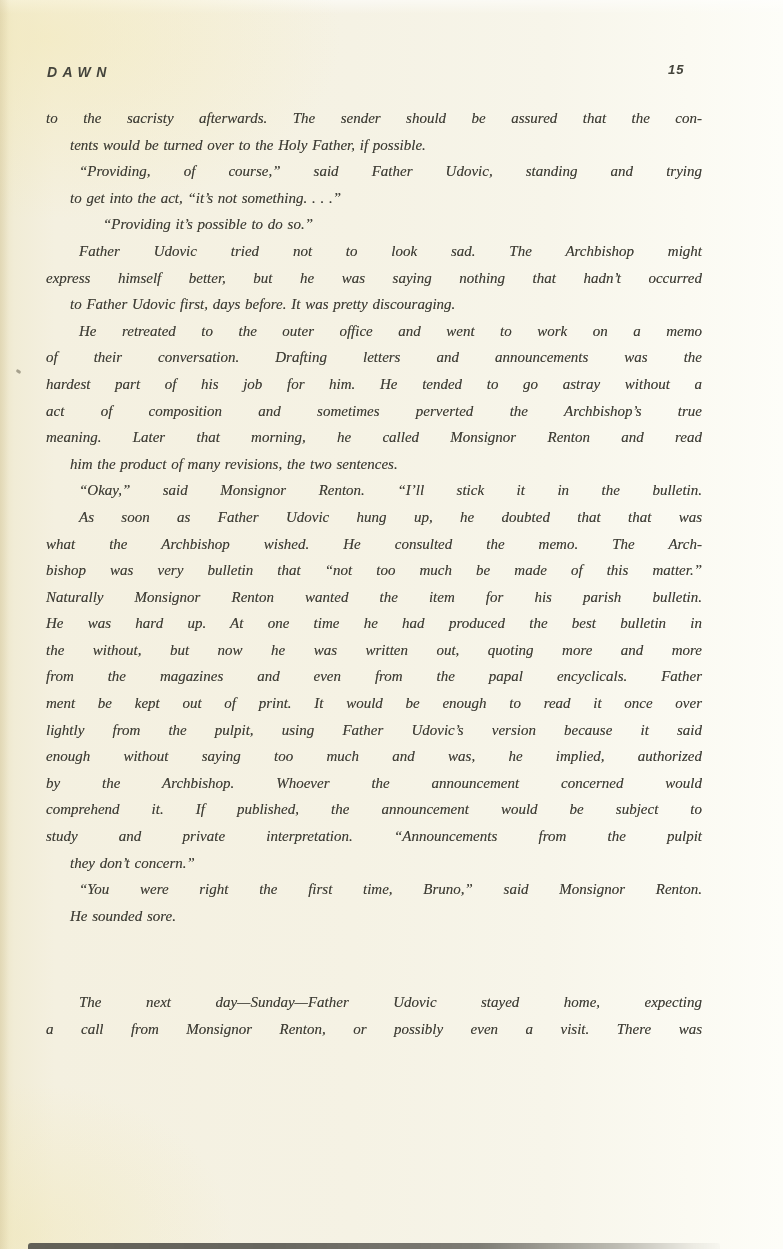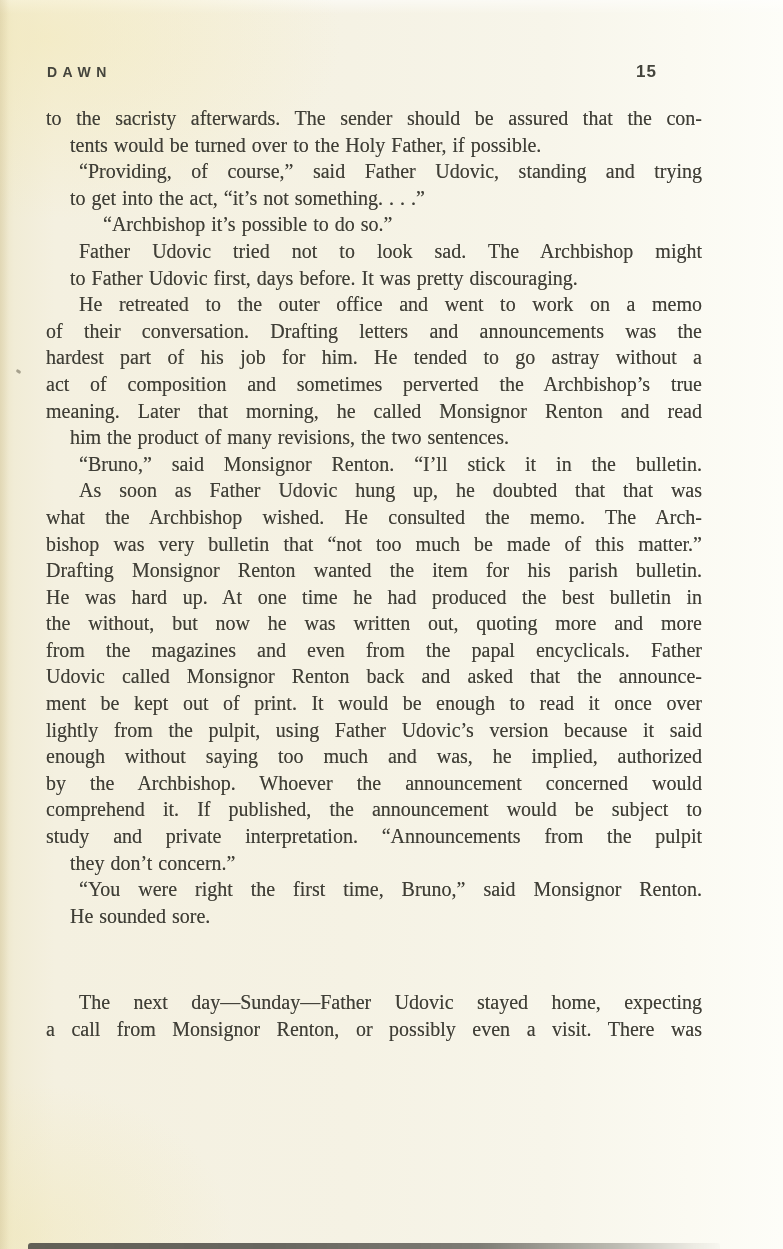--- a/index.html
+++ b/index.html
@@ -12,20 +12,21 @@
     position: relative;
     width: 783px;
     height: 1249px;
     margin: 0 auto;
     overflow: hidden;
     background:
       radial-gradient(ellipse 420px 260px at 6% 3%, rgba(243,232,180,0.55), rgba(243,232,180,0) 70%),
       radial-gradient(ellipse 300px 220px at 3% 99%, rgba(240,230,178,0.45), rgba(240,230,178,0) 70%),
       linear-gradient(180deg, rgba(255,255,255,0.55) 0px, rgba(255,255,255,0) 14px),
       linear-gradient(90deg, #ece4c6 0px, #f1ecd6 14px, #f4f0e0 55px, #f5f2e4 45%, #f7f5ea 70%, #fbfaf2 88%, #fdfdf8 100%);
+    font-style: italic;
   }
   
   .left-edge {
     position: absolute;
     left: 0; top: 0;
     width: 9px; height: 100%;
     background: linear-gradient(90deg, rgba(205,192,150,0.35), rgba(205,192,150,0));
   }
   
   .bottom-bar {
@@ -66,33 +67,33 @@
     position: absolute;
     left: 47px;
     top: 64px;
     font-size: 14px;
     font-weight: 700;
     letter-spacing: 5.5px;
     color: #44443c;
   }
   .header-pagenum {
     position: absolute;
-    left: 636px;
+    left: 668px;
     top: 62px;
-    font-size: 17px;
+    font-size: 13px;
     font-weight: 700;
     letter-spacing: 1px;
     color: #44443c;
   }
   .body-text {
     position: absolute;
     left: 46px;
     top: 105px;
     width: 656px;
-    font-size: 20px;
+    font-size: 15px;
     line-height: 26.6px;
     color: #3f3e36;
     text-shadow: 0 0 0.4px rgba(63,62,54,0.55);
     word-spacing: 1px;
   }
   .line {
     text-align: justify;
     text-align-last: justify;
     white-space: nowrap; 
     white-space: normal;
@@ -122,38 +123,38 @@
   <div class="running-header">
     <span class="header-title">DAWN</span>
     <span class="header-pagenum">15</span>
   </div>
 
   <div class="body-text">
     <div class="line">to the sacristy afterwards. The sender should be assured that the con-</div>
     <div class="line rag">tents would be turned over to the Holy Father, if possible.</div>
     <div class="line ind">“Providing, of course,” said Father Udovic, standing and trying</div>
     <div class="line rag">to get into the act, “it’s not something. . . .”</div>
-    <div class="line ind rag">“Archbishop it’s possible to do so.”</div>
+    <div class="line ind rag">“Providing it’s possible to do so.”</div>
     <div class="line ind">Father Udovic tried not to look sad. The Archbishop might</div>
+    <div class="line">express himself better, but he was saying nothing that hadn’t occurred</div>
     <div class="line rag">to Father Udovic first, days before. It was pretty discouraging.</div>
     <div class="line ind">He retreated to the outer office and went to work on a memo</div>
     <div class="line">of their conversation. Drafting letters and announcements was the</div>
     <div class="line">hardest part of his job for him. He tended to go astray without a</div>
     <div class="line">act of composition and sometimes perverted the Archbishop’s true</div>
     <div class="line">meaning. Later that morning, he called Monsignor Renton and read</div>
     <div class="line rag">him the product of many revisions, the two sentences.</div>
-    <div class="line ind">“Bruno,” said Monsignor Renton. “I’ll stick it in the bulletin.</div>
+    <div class="line ind">“Okay,” said Monsignor Renton. “I’ll stick it in the bulletin.</div>
     <div class="line ind">As soon as Father Udovic hung up, he doubted that that was</div>
     <div class="line">what the Archbishop wished. He consulted the memo. The Arch-</div>
     <div class="line">bishop was very bulletin that “not too much be made of this matter.”</div>
-    <div class="line">Drafting Monsignor Renton wanted the item for his parish bulletin.</div>
+    <div class="line">Naturally Monsignor Renton wanted the item for his parish bulletin.</div>
     <div class="line">He was hard up. At one time he had produced the best bulletin in</div>
     <div class="line">the without, but now he was written out, quoting more and more</div>
     <div class="line">from the magazines and even from the papal encyclicals. Father</div>
-    <div class="line">Udovic called Monsignor Renton back and asked that the announce-</div>
     <div class="line">ment be kept out of print. It would be enough to read it once over</div>
     <div class="line">lightly from the pulpit, using Father Udovic’s version because it said</div>
     <div class="line">enough without saying too much and was, he implied, authorized</div>
     <div class="line">by the Archbishop. Whoever the announcement concerned would</div>
     <div class="line">comprehend it. If published, the announcement would be subject to</div>
     <div class="line">study and private interpretation. “Announcements from the pulpit</div>
     <div class="line rag">they don’t concern.”</div>
     <div class="line ind">“You were right the first time, Bruno,” said Monsignor Renton.</div>
     <div class="line rag">He sounded sore.</div>
     <div class="line ind section-break">The next day—Sunday—Father Udovic stayed home, expecting</div>

